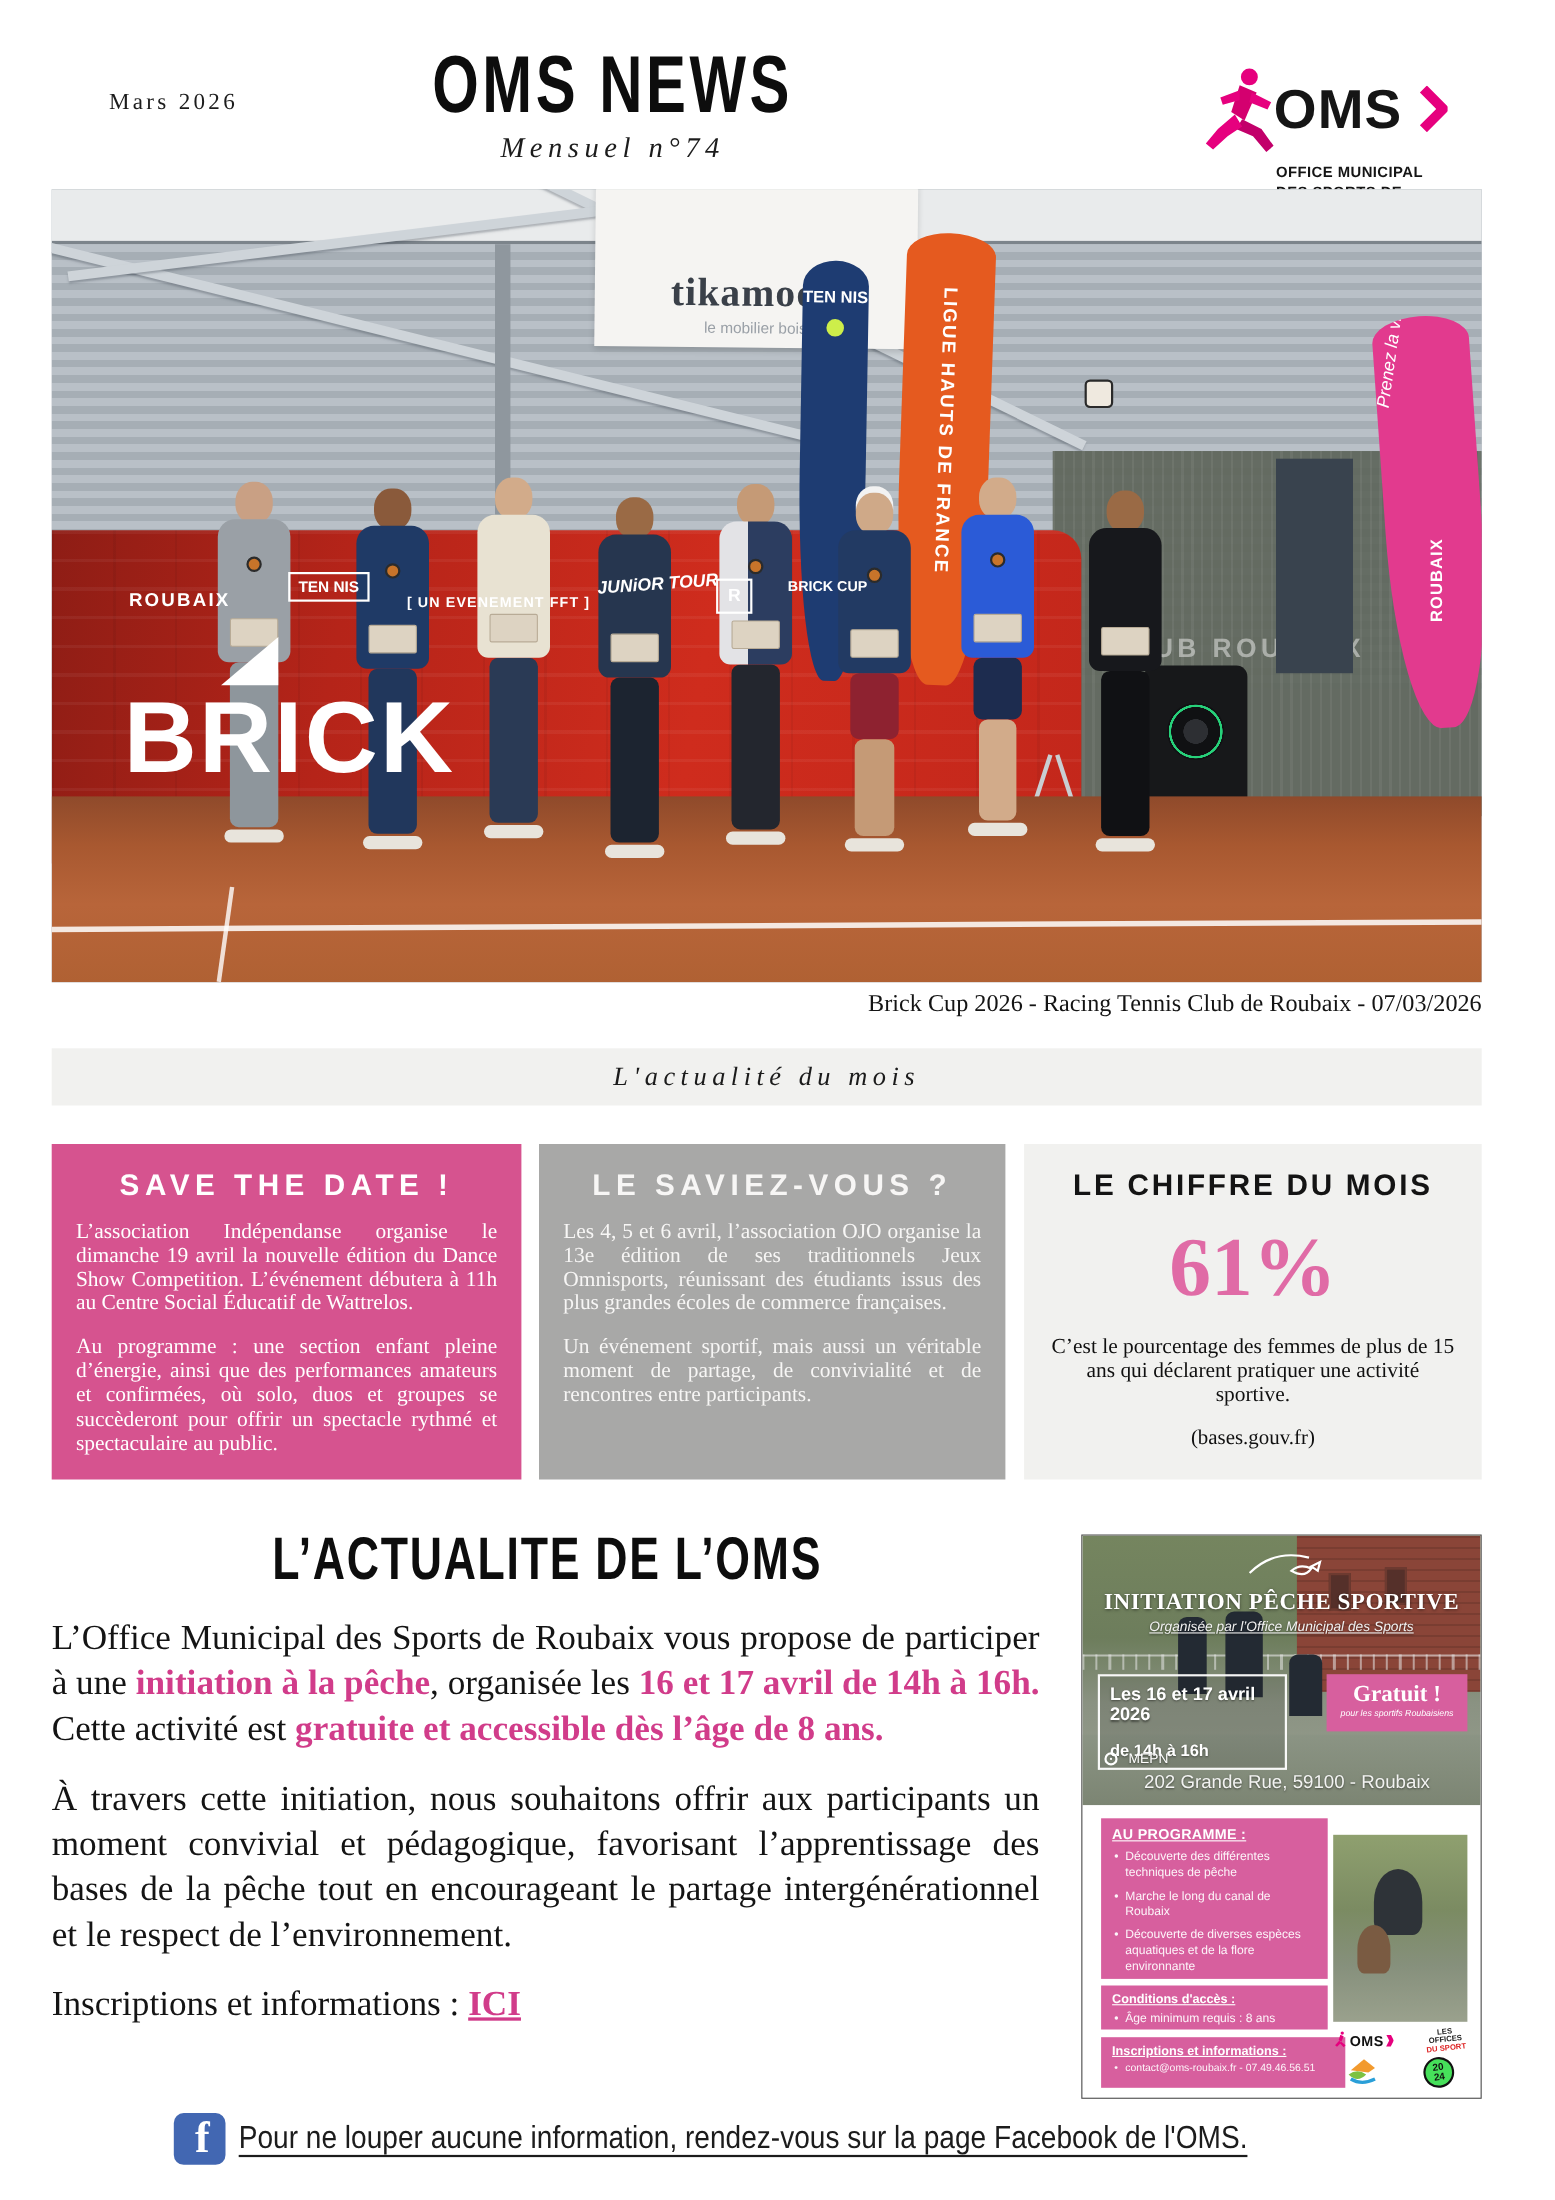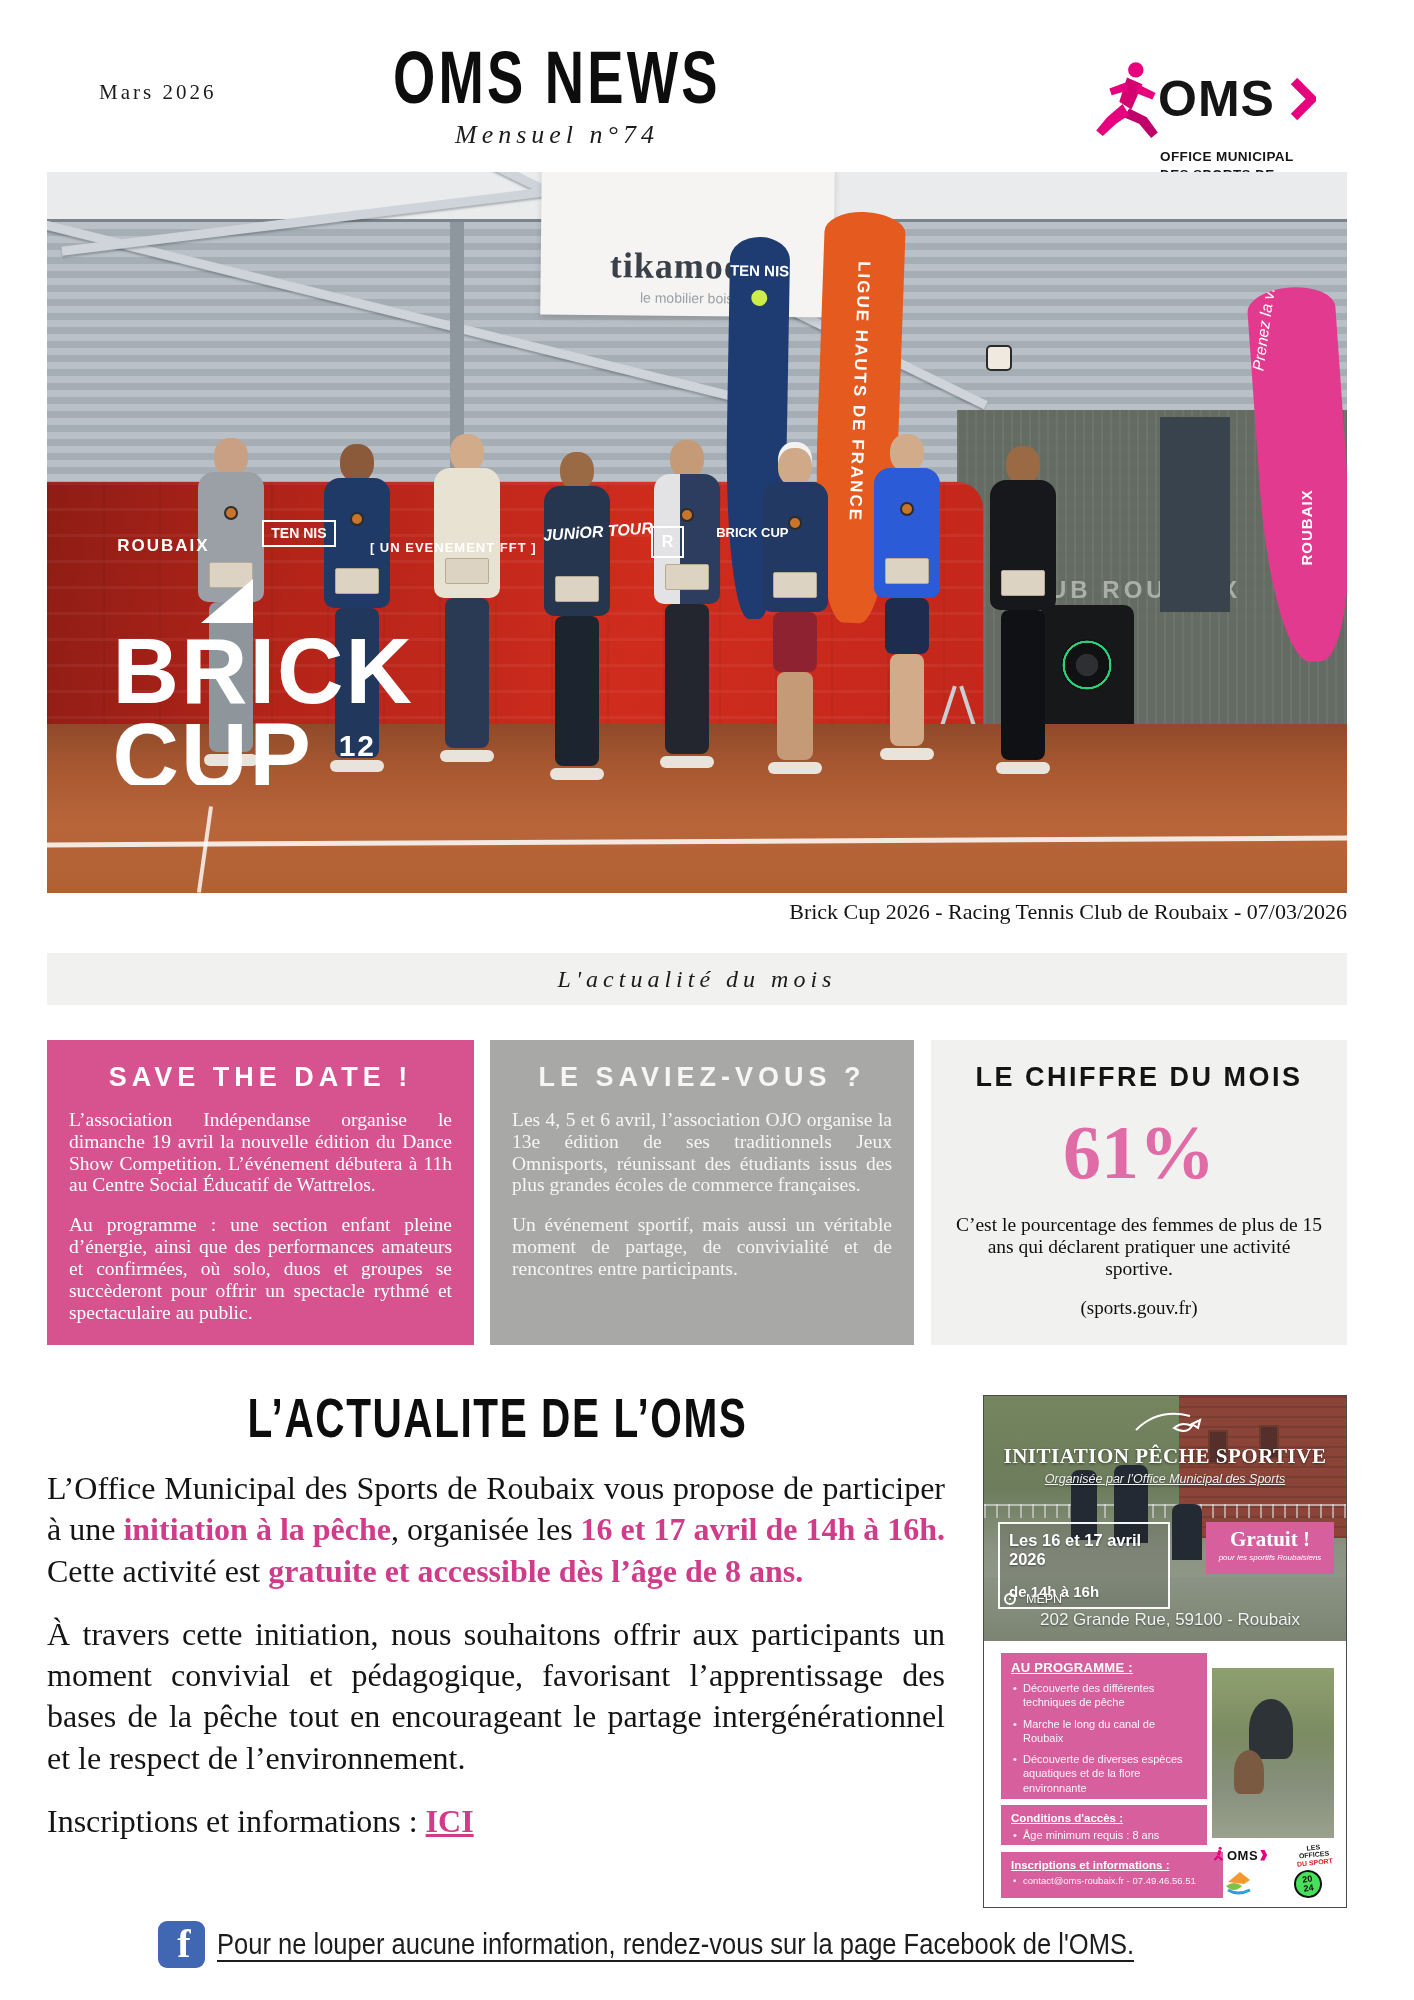--- a/index.html
+++ b/index.html
@@ -219,21 +219,20 @@
         <span class="wl wl-city">ROUBAIX</span>
         <span class="wl wl-ten">TEN NIS</span>
         <span class="wl wl-fft">[ UN EVENEMENT FFT ]</span>
         <span class="wl wl-junior">JUNiOR TOUR</span>
         <span class="wl wl-r">R</span>
         <span class="wl wl-brick">BRICK CUP</span>
       </div>
       <div class="big-brick">
         <div class="tri"></div>
         <div class="t1">BRICK</div>
-        <div class="t2"><span>CUP</span> <sup>12</sup></div>
       </div>
     </div>
 
     <div class="flag flag-navy">
       <span>TEN NIS</span>
       <span class="ball"></span>
     </div>
     <div class="flag flag-orange">
       <span>LIGUE HAUTS DE FRANCE</span>
     </div>
@@ -341,21 +340,21 @@
   <div class="box box-gray">
     <h2>LE SAVIEZ-VOUS ?</h2>
     <p>Les 4, 5 et 6 avril, l’association OJO organise la 13e édition de ses traditionnels Jeux Omnisports, réunissant des étudiants issus des plus grandes écoles de commerce françaises.</p>
     <p>Un événement sportif, mais aussi un véritable moment de partage, de convivialité et de rencontres entre participants.</p>
   </div>
 
   <div class="box box-light">
     <h2>LE CHIFFRE DU MOIS</h2>
     <div class="chiffre-value">61%</div>
     <p class="chiffre-desc" style="text-align:center;">C’est le pourcentage des femmes de plus de 15 ans qui déclarent pratiquer une activité sportive.</p>
-    <div class="chiffre-src">(sports.gouv.fr)</div>
+    <div class="chiffre-src">(bases.gouv.fr)</div>
   </div>
 
   <div class="section-title">
     <span>L’ACTUALITE DE L’OMS</span>
   </div>
 
   <div class="body-col">
     <p><span>L’Office Municipal des Sports de Roubaix vous propose de participer à une </span><span class="hl">initiation à la pêche</span><span>, organisée les </span><span class="hl">16 et 17 avril de 14h à 16h.</span><span> Cette activité est </span><span class="hl">gratuite et accessible dès l’âge de 8 ans.</span></p>
     <p>À travers cette initiation, nous souhaitons offrir aux participants un moment convivial et pédagogique, favorisant l’apprentissage des bases de la pêche tout en encourageant le partage intergénérationnel et le respect de l’environnement.</p>
     <p style="text-align:left;"><span>Inscriptions et informations : </span><a class="ici-link">ICI</a></p>

